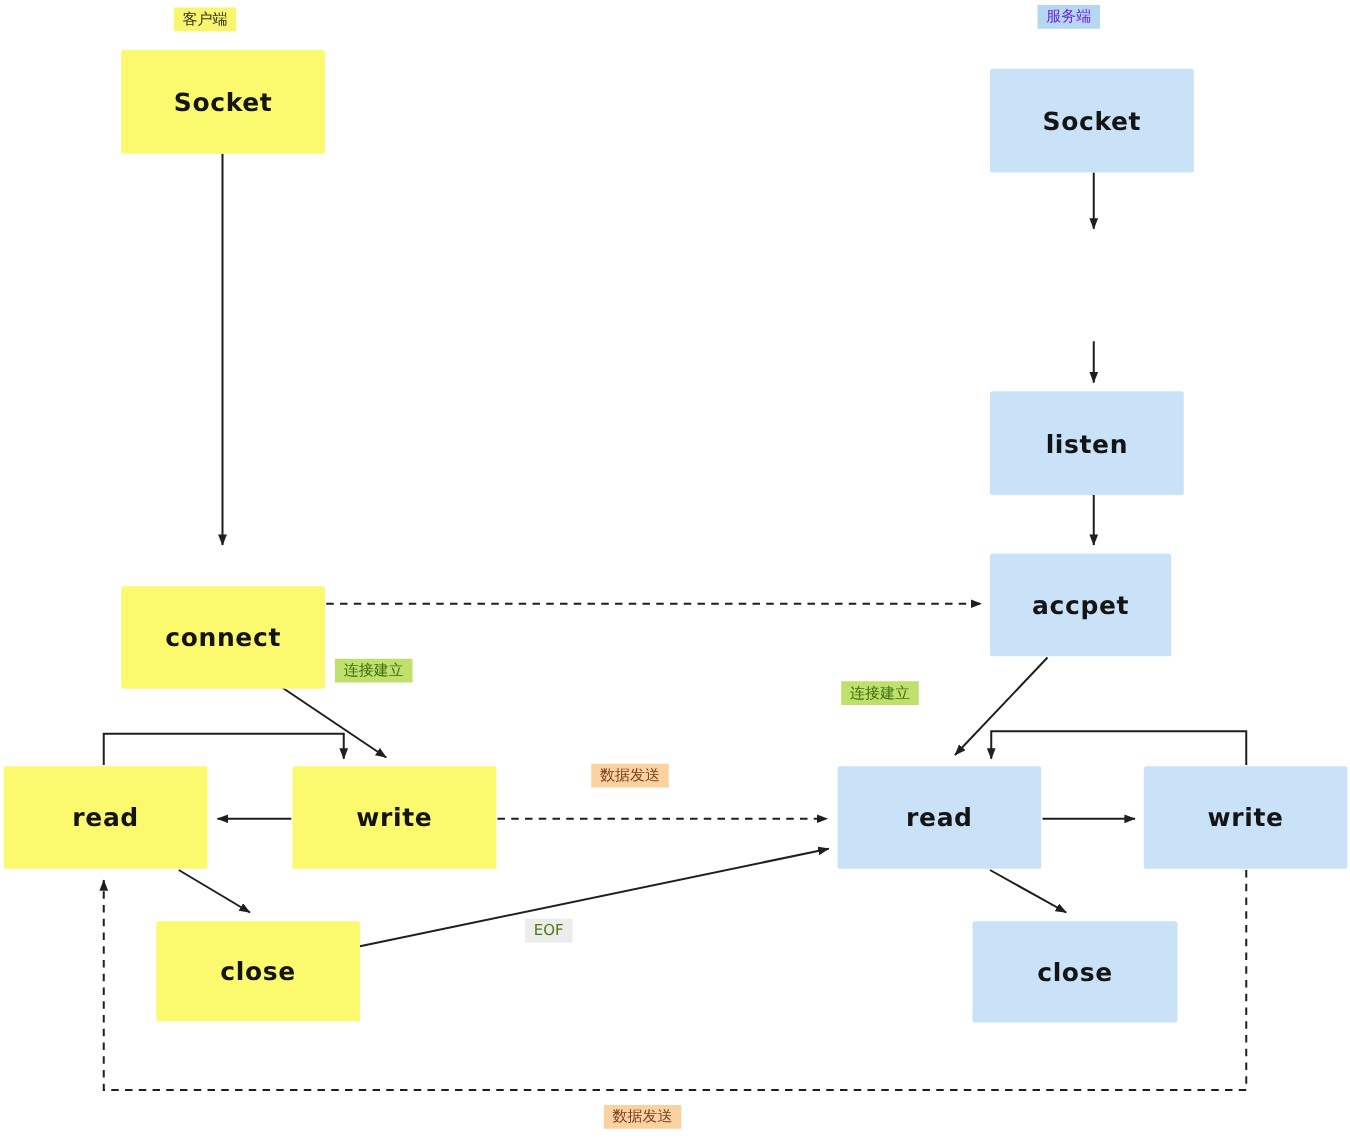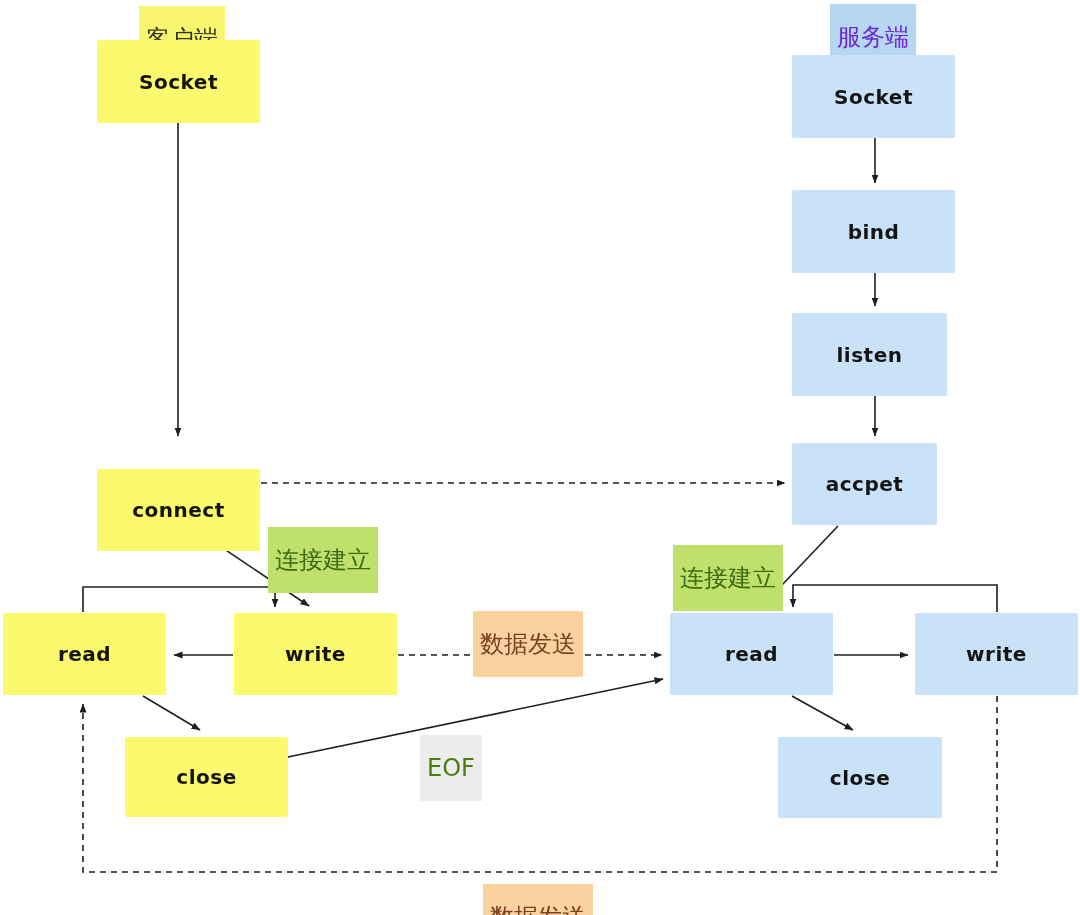--- a/index.html
+++ b/index.html
@@ -24,23 +24,23 @@
     font-size: 20px;
     color: #141414;
     border-radius: 2px;
     letter-spacing: 0.5px;
   }
   .node.client { background: var(--client-fill, #FBF96E); }
   .node.server { background: var(--server-fill, #C9E2F7); }
 
   .tag {
     position: absolute;
-    font-size: 24px;
+    font-size: 12px;
     line-height: 1.25;
-    padding: 18px 7px;
+    padding: 2px 7px;
     white-space: nowrap;
   }
   .tag.header-client { background: var(--client-header-bg, #F8F66E); color:#33331f; }
   .tag.header-server { background: var(--server-header-bg, #B5D7F2); color:#6d28d9; }
   .tag.pink   { background: var(--pink-bg, #FBD1D5);  color: var(--pink-text, #8A3B3B); }
   .tag.green  { background: var(--green-bg, #BFE06B); color: var(--green-text, #3C6B16); }
   .tag.orange { background: var(--orange-bg, #FAD2A0); color: var(--orange-text, #7C3D21); }
   .tag.gray   { background: var(--gray-bg, #ECECEC);  color: #4d7c0f; }
 </style>
 </head>
@@ -78,21 +78,20 @@
   <div class="tag header-client" style="left:139px; top:6px;">客户端</div>
   <div class="tag header-server" style="left:830px; top:4px;">服务端</div>
 
   <div class="node client" style="left:97px; top:40px; width:163px; height:83px;">Socket</div>
   <div class="node client" style="left:97px; top:433px; width:163px; height:82px;margin-top:36px;">connect</div>
   <div class="node client" style="left:3px; top:613px; width:163px; height:82px;">read</div>
   <div class="node client" style="left:234px; top:613px; width:163px; height:82px;">write</div>
   <div class="node client" style="left:125px; top:737px; width:163px; height:80px;">close</div>
 
   <div class="node server" style="left:792px; top:55px; width:163px; height:83px;">Socket</div>
-  <div class="node server" style="left:792px; top:190px; width:163px; height:83px;">bind</div>
   <div class="node server" style="left:792px; top:313px; width:155px; height:83px;">listen</div>
   <div class="node server" style="left:792px; top:443px; width:145px; height:82px;">accpet</div>
   <div class="node server" style="left:670px; top:613px; width:163px; height:82px;">read</div>
   <div class="node server" style="left:915px; top:613px; width:163px; height:82px;">write</div>
   <div class="node server" style="left:778px; top:737px; width:164px; height:81px;">close</div>
 
   <div class="tag green" style="left:268px; top:527px;">连接建立</div>
   <div class="tag green" style="left:673px; top:545px;">连接建立</div>
   <div class="tag orange" style="left:473px; top:611px;">数据发送</div>
   <div class="tag gray" style="left:420px; top:735px;">EOF</div>

